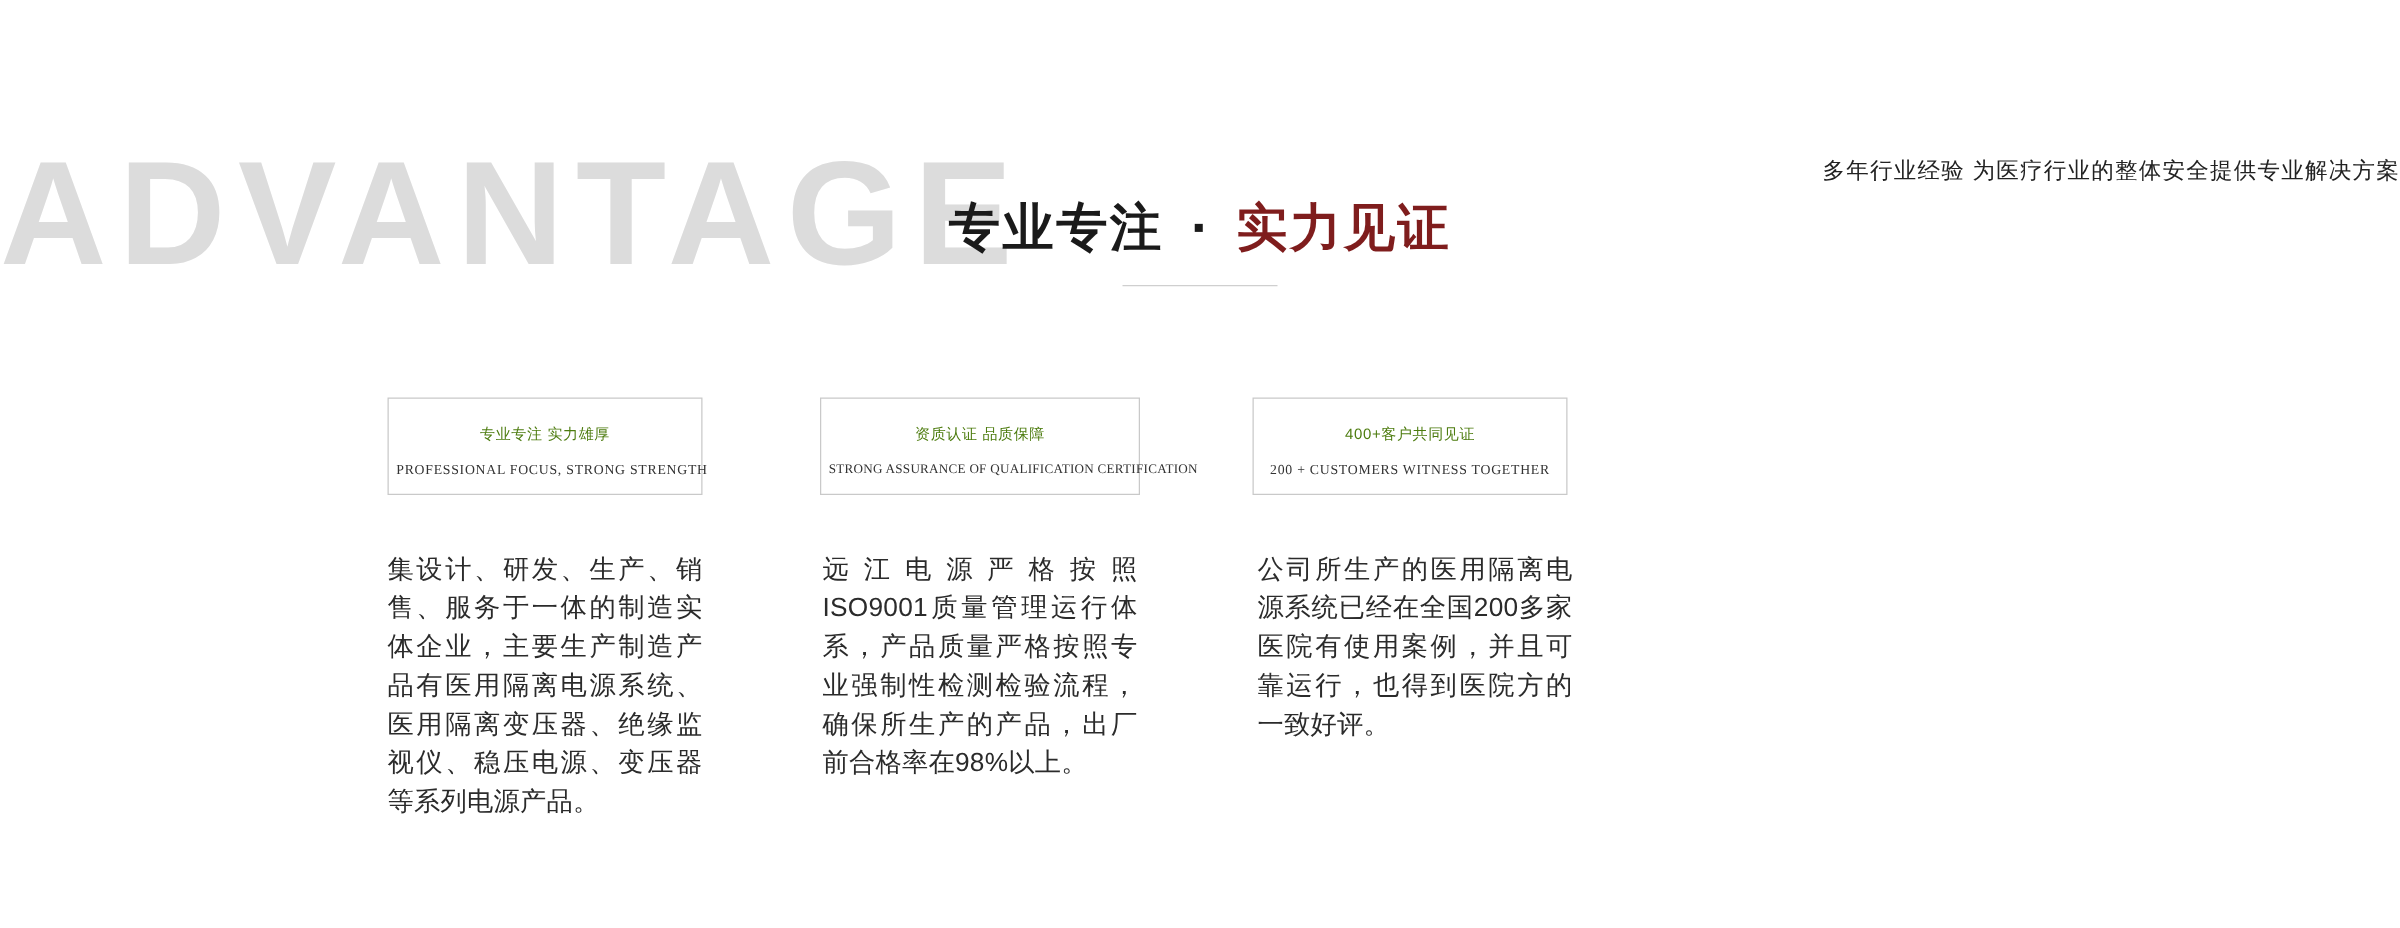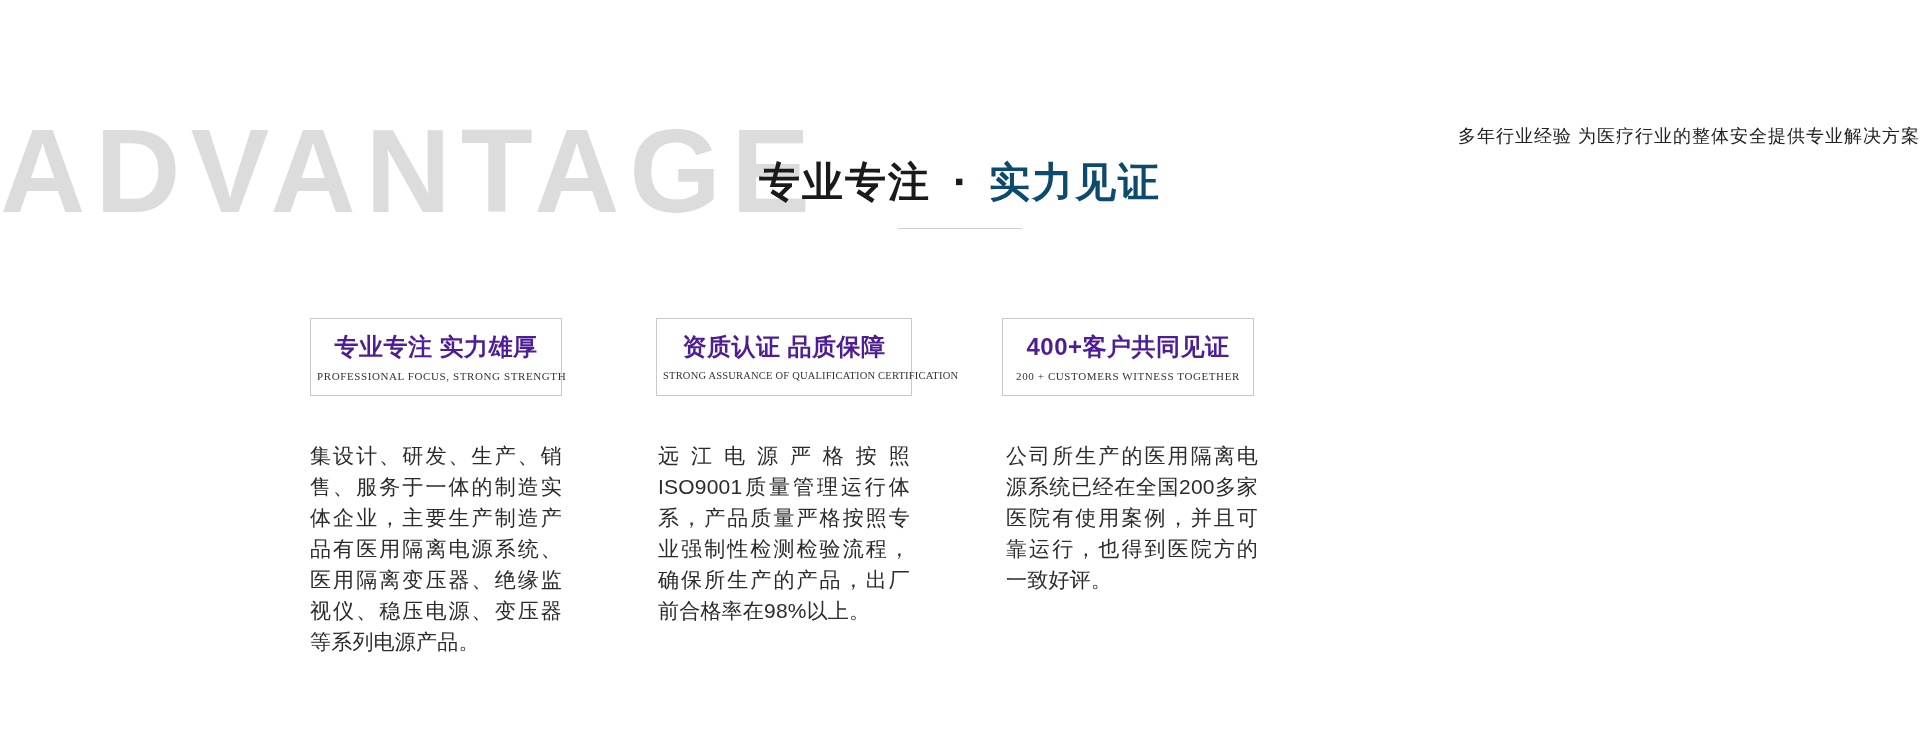--- a/index.html
+++ b/index.html
@@ -68,21 +68,21 @@
     white-space: nowrap;
   }
   .hero-title .dot {
     display: inline-block;
     font-size: 26px;
     vertical-align: 6px;
     padding: 0 10px;
     color: #1a1a1a;
   }
   .hero-title .accent {
-    color: #0c4a6e;
+    color: #7f1d1d;
     margin-top: 32px;
   }
   .hero-rule {
     position: absolute;
     left: 50%;
     top: 228px;
     width: 124px;
     height: 0;
     margin-left: -62px;
     border-top: 1px solid #cfcfcf;
@@ -106,24 +106,24 @@
     margin-right: 0;
   }
   .card {
     box-sizing: border-box;
     border: 1px solid #c9c9c9;
     padding: 14px 6px 12px 6px;
     text-align: center;
     background: #ffffff;
   }
   .card-title {
-    font-size: 24px;
+    font-size: 12px;
     line-height: 28px;
-    font-weight: bold;
-    color: #4c1d95;
+    font-weight: normal;
+    color: #4d7c0f;
     letter-spacing: 0.5px;
     white-space: nowrap;
   }
   .card-sub {
     margin-top: 8px;
     font-family: "Liberation Serif", serif;
     font-size: 11px;
     line-height: 14px;
     color: #333333;
     letter-spacing: 0.6px;

